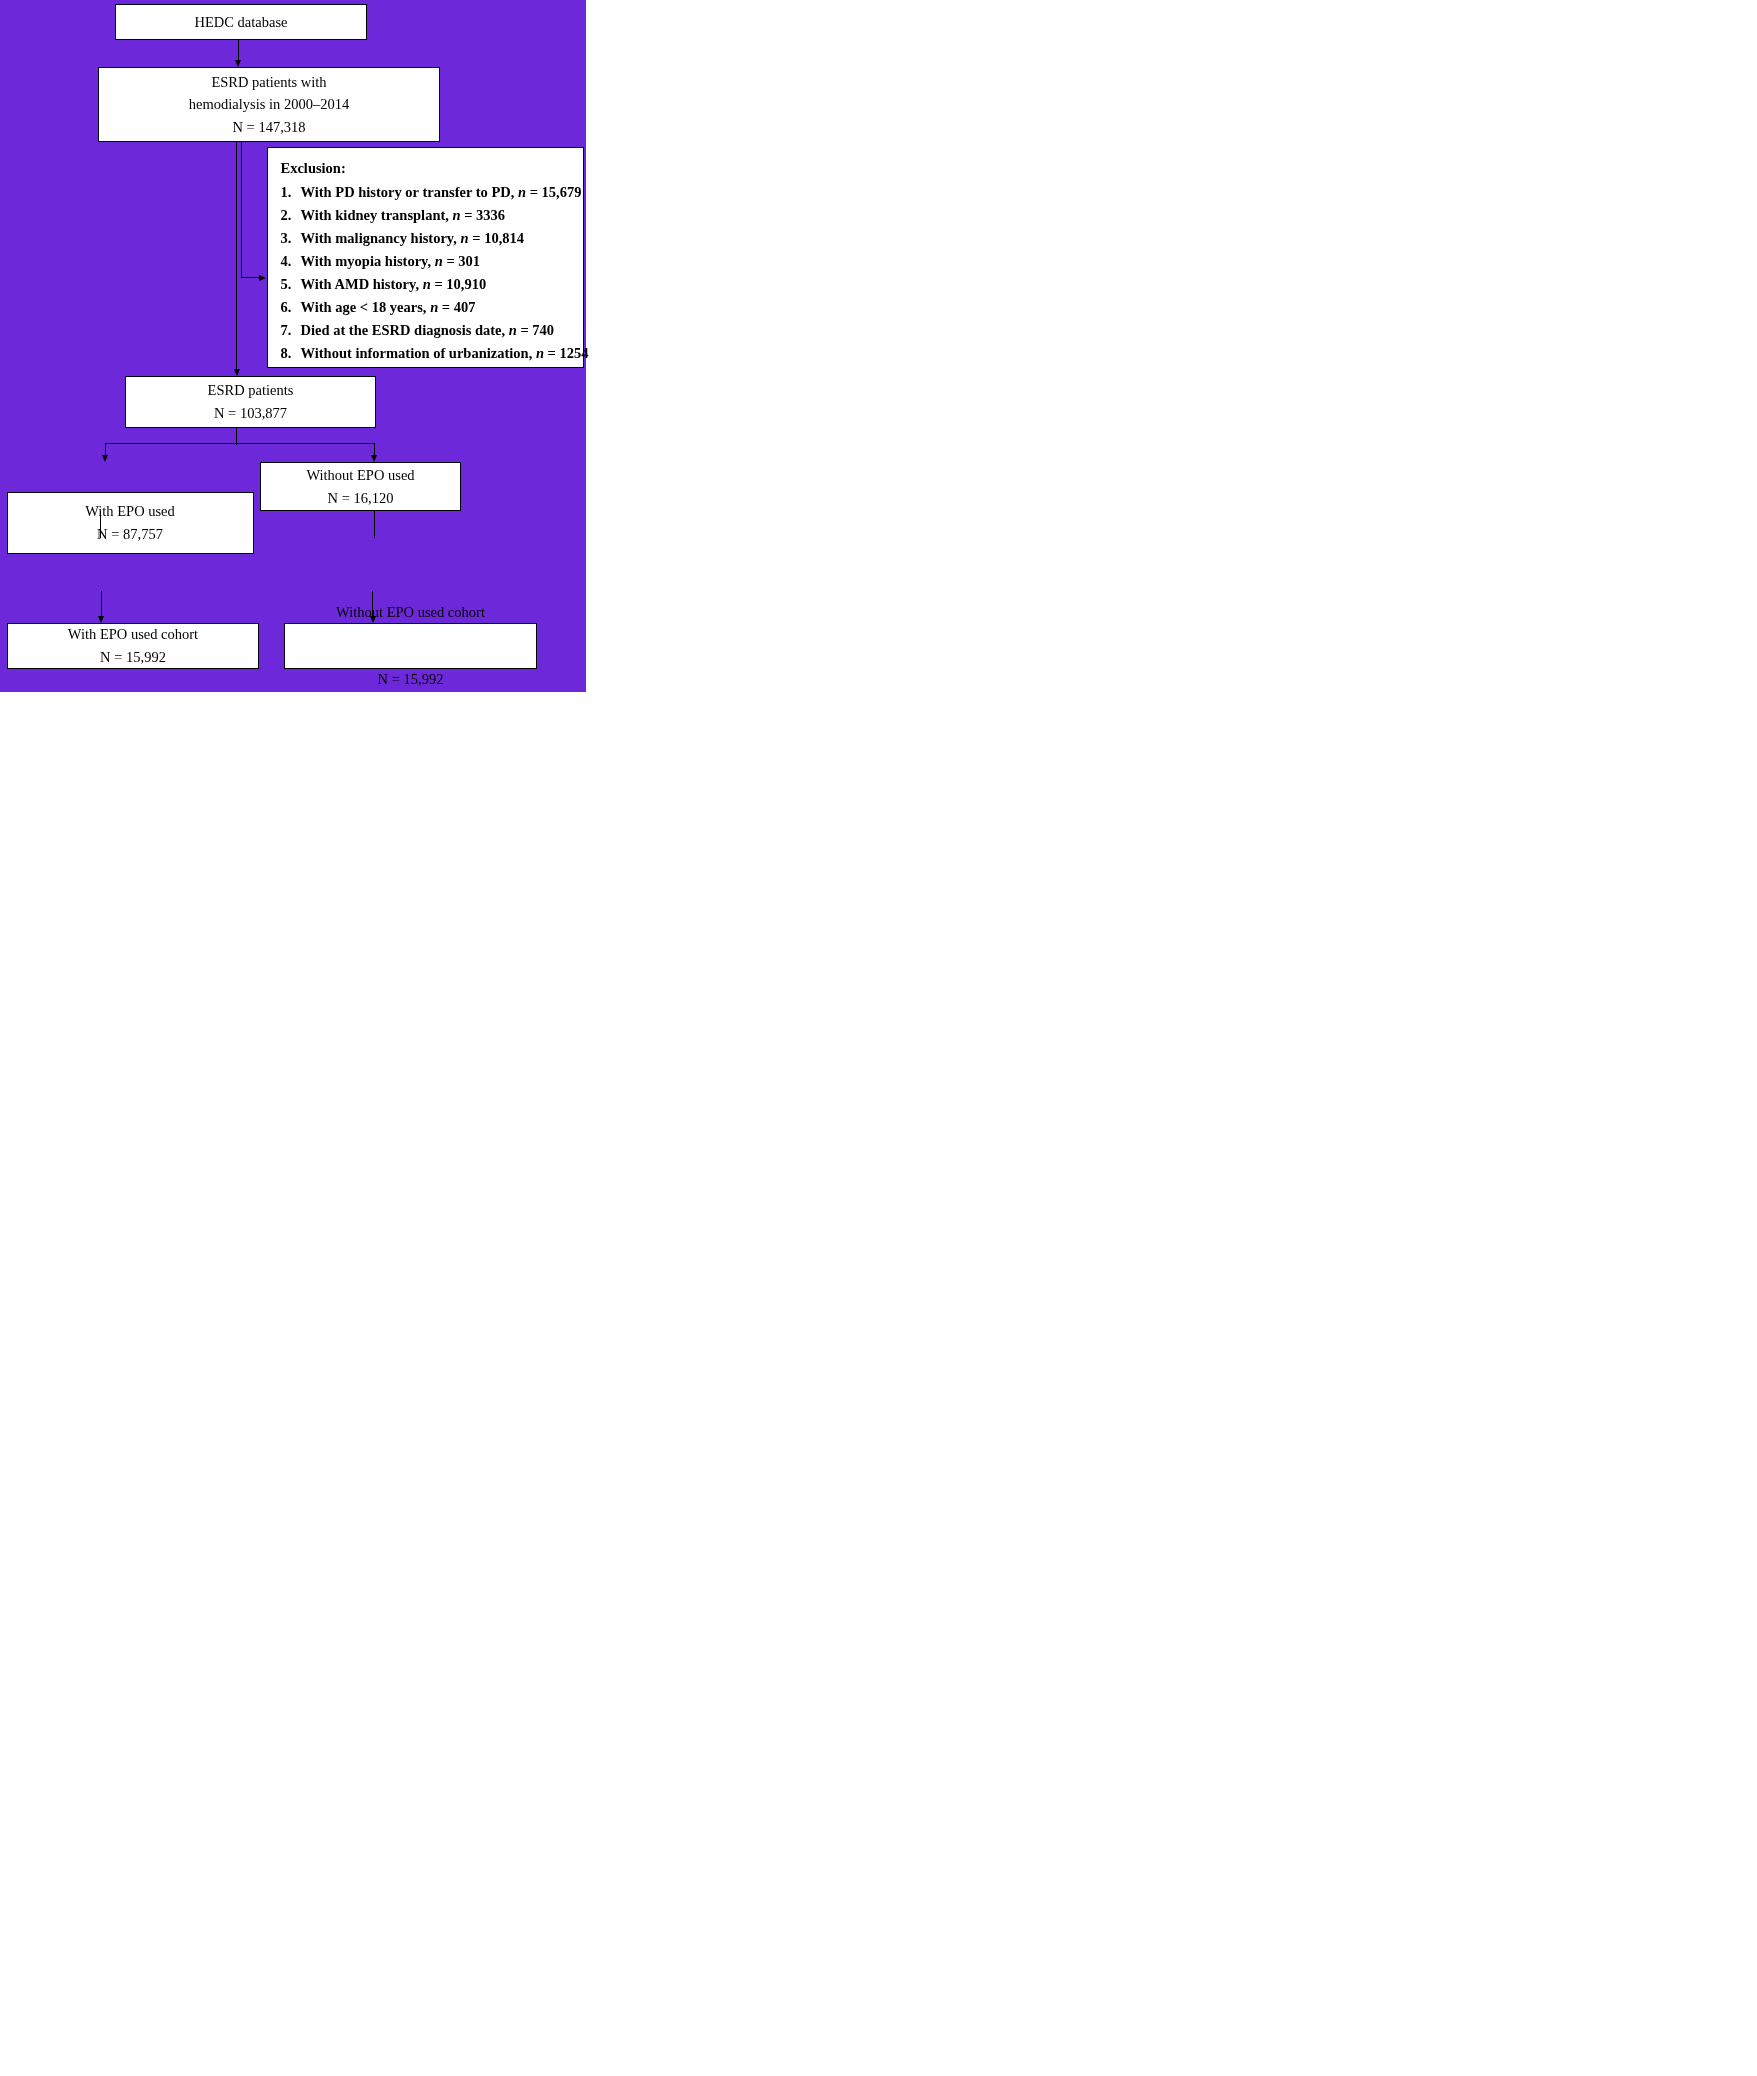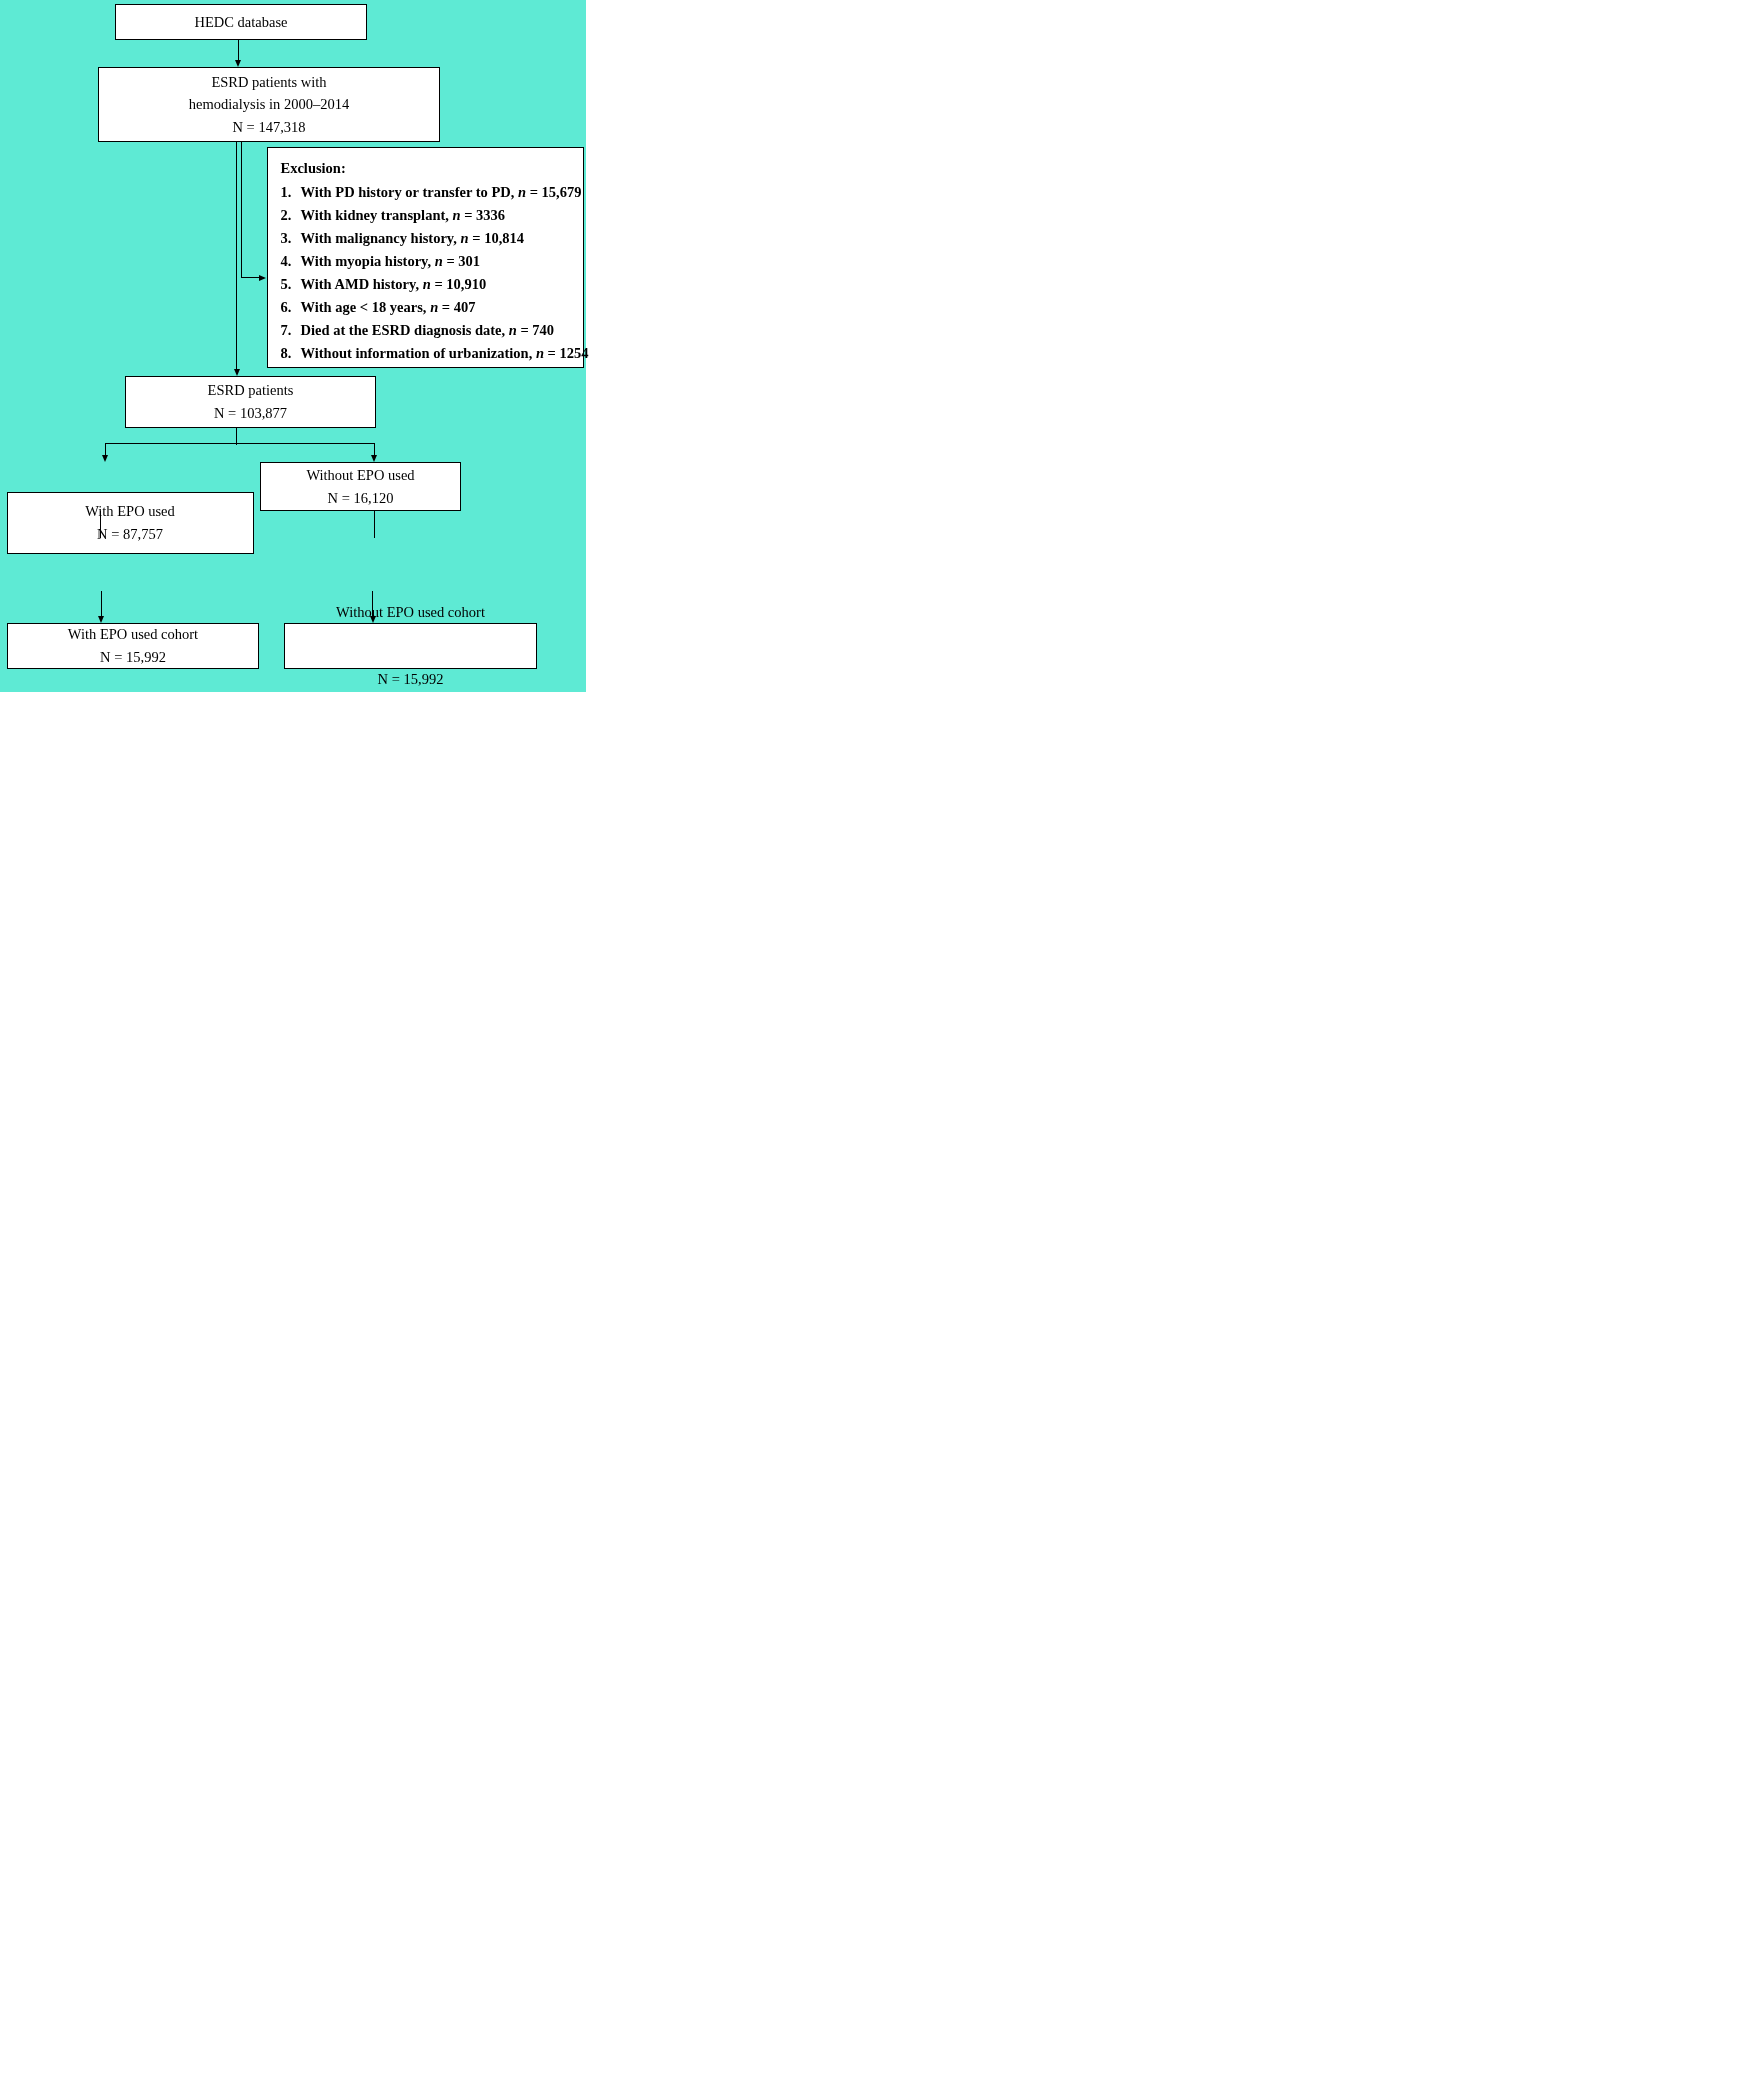--- a/index.html
+++ b/index.html
@@ -1,20 +1,20 @@
 <!DOCTYPE html>
 <html style="font-size:8px"><head>
 <meta charset="utf-8">
 <style>
   html,body{margin:0;padding:0;background:#ffffff;}
   .canvas{
     position:relative;
     width:586px;
     height:692px;
-    background:#5eead4;
+    background:#6d28d9;
     font-family:"Liberation Serif",serif;
     color:#000;
   }
   .box{
     position:absolute;
     box-sizing:border-box;
     border:1.5px solid #000;
     background:#fff;
     display:flex;
     flex-direction:column;

